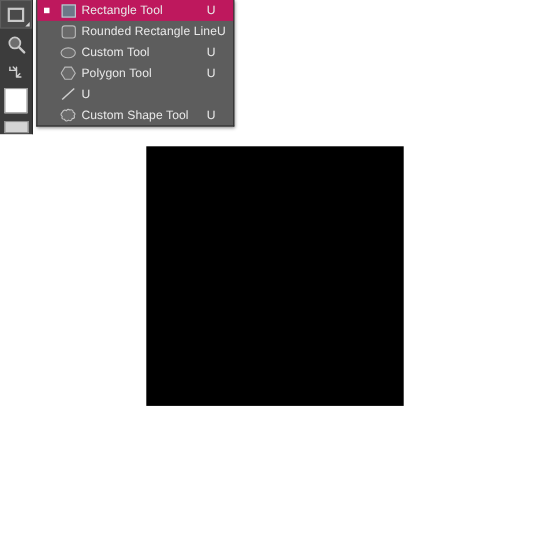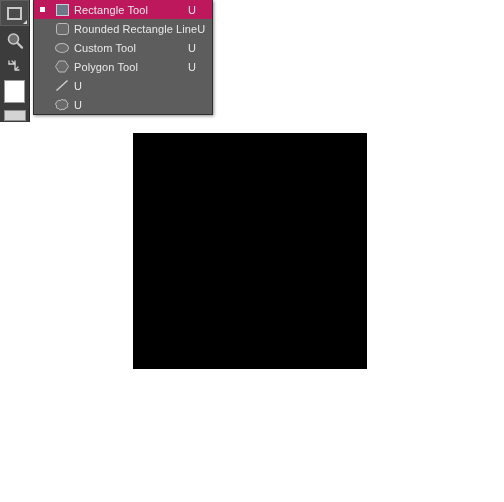--- a/index.html
+++ b/index.html
@@ -263,16 +263,17 @@
     <span class="row-shortcut">U</span>
   </div>
 
   <div class="flyout-row">
     <span class="row-marker"></span>
     <span class="row-icon">
       <svg class="g-custom" width="16" height="14" viewBox="0 0 16 14">
         <path d="M2.5 4.2 Q4.2 1.2 6.4 2.6 Q7.6 0.6 9.4 2.0 Q12.4 1.2 12.6 4.0 Q15.2 5.0 13.4 7.2 Q14.6 9.8 11.6 9.8 Q10.6 12.8 8.2 11.2 Q6.0 13.2 4.6 10.4 Q1.4 10.4 2.6 7.8 Q0.4 6.2 2.5 4.2 Z" fill="#6a6a6a" stroke="#c4c4c4" stroke-width="1"></path>
       </svg>
     </span>
+    <span class="row-label">Custom Shape Tool</span>
     <span class="row-shortcut">U</span>
   </div>
 
 </div>
 
 </body></html>

